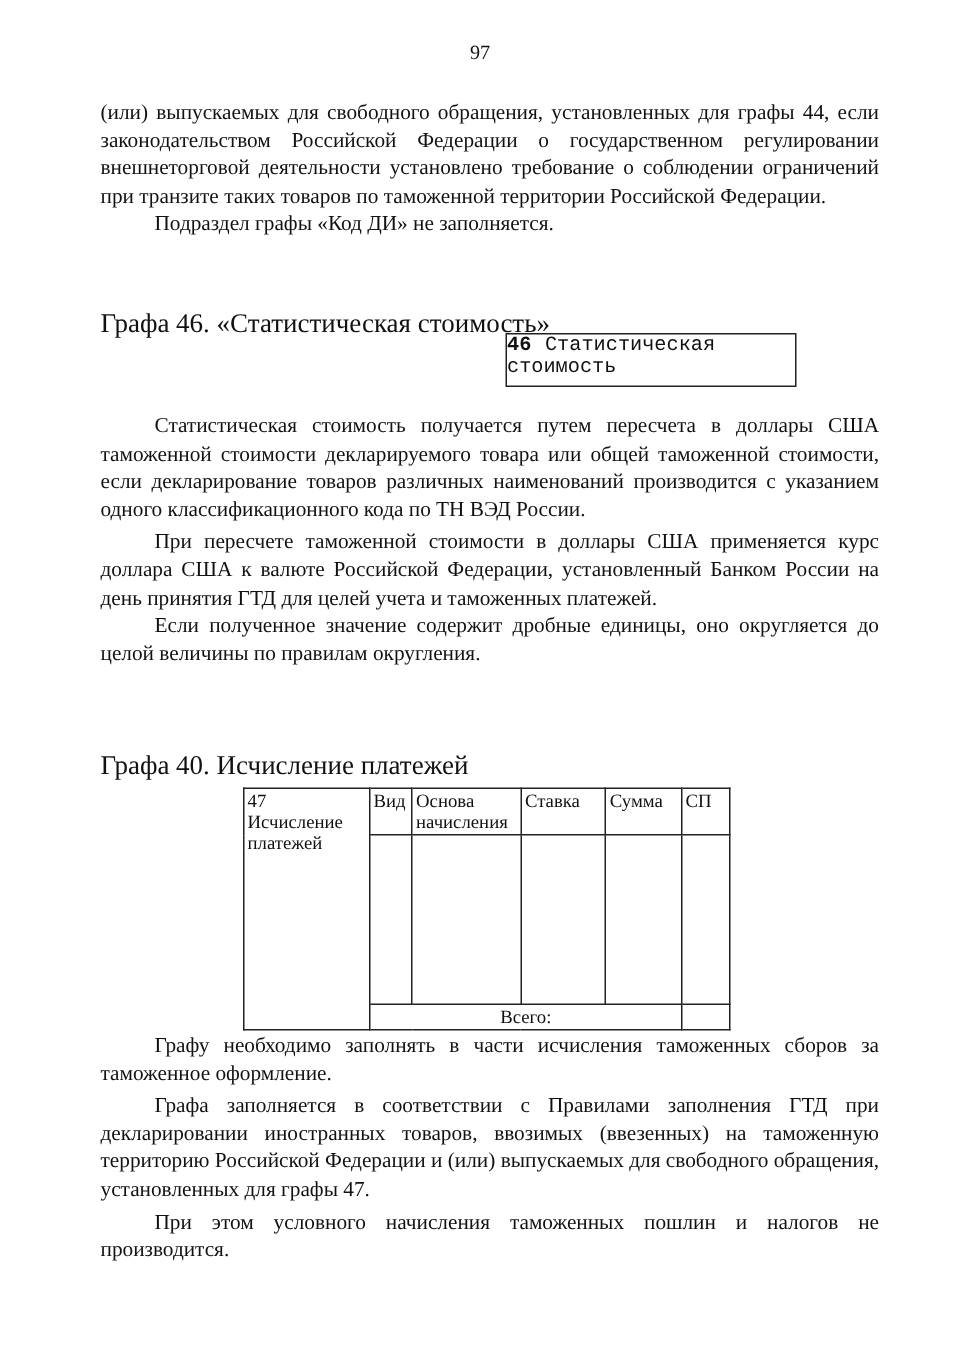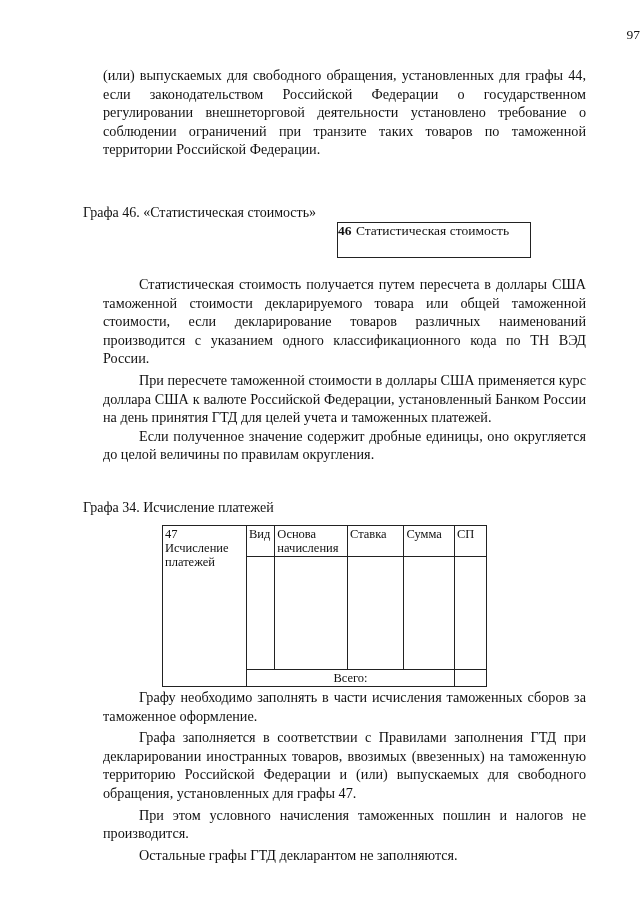--- a/index.html
+++ b/index.html
@@ -1,59 +1,60 @@
 <!DOCTYPE html>
 <html><head>
 <meta charset="utf-8">
 <style>
   html, body { margin: 0; padding: 0; background: #ffffff; }
   body { width: 640px; height: 900px; position: relative; overflow: hidden;
          font-family: "Liberation Serif", "DejaVu Serif", serif; color: #111; }
-  .page-num { position: absolute; top: 27px; left: 0; width: 640px; text-align: right; font-size: 13.5px; }
+  .page-num { position: absolute; top: 27px; left: 0; width: 640px; text-align: center; font-size: 13.5px; }
   .block { position: absolute; left: 67px; width: 519px; font-size: 14.2px; line-height: 18.6px; }
   .p { text-align: justify; text-align-last: auto; margin: 0; }
   .p.indent { text-indent: 36px; }
-  .p.last-left { text-align-last: left; margin-left: 36px; }
-  .heading { position: absolute; left: 83px; font-size: 14px; }
+  .p.last-left { text-align-last: left; }
+  .heading { position: absolute; left: 67px; font-size: 18px; }
   .box46 { position: absolute; left: 337px; top: 222px; width: 192px; height: 34px;
-           border: 1.5px solid #222; font-size: 13.5px; }
+           border: 1.5px solid #222; font-size: 13.5px; font-family: Liberation Mono, monospace; }
   .box46 .num { font-weight: bold; }
   .box46 span.lbl { padding-left: 1px; }
   table.t47 { position: absolute; left: 162px; top: 525px; width: 325px;
               border-collapse: collapse; font-size: 12.5px; line-height: 14px; }
   table.t47 td { border: 1.2px solid #222; vertical-align: top; padding: 1px 2px; }
   .c0 { width: 92px; }
   .c1 { width: 25px; } .c2 { width: 73px; } .c3 { width: 64px; } .c4 { width: 54px; } .c5 { width: 35px; }
   .hdr td { height: 28px; }
   .body-row td { height: 110px; }
   .tot-row td { height: 11px; text-align: center; padding: 0; }
 </style>
 </head>
 <body>
 
 <div class="page-num">97</div>
 
 <div class="block" style="top:66px;">
   <p class="p last-left">(или) выпускаемых для свободного обращения, установленных для графы 44, если законодательством Российской Федерации о государственном регулировании внешнеторговой деятельности установлено требование о соблюдении ограничений при транзите таких товаров по таможенной территории Российской Федерации.</p>
+  <p class="p indent last-left">Подраздел графы «Код ДИ» не заполняется.</p>
 </div>
 
 <div class="heading" style="top:205px;">Графа 46. «Статистическая стоимость»</div>
 
 <div class="box46">
   <span class="num">46</span>
   <span class="lbl">Статистическая стоимость</span>
 </div>
 
 <div class="block" style="top:275px;">
   <p class="p indent last-left">Статистическая стоимость получается путем пересчета в доллары США таможенной стоимости декларируемого товара или общей таможенной стоимости, если декларирование товаров различных наименований производится с указанием одного классификационного кода по ТН ВЭД России.</p>
   <p class="p indent last-left" style="margin-top:3px;">При пересчете таможенной стоимости в доллары США применяется курс доллара США к валюте Российской Федерации, установленный Банком России на день принятия ГТД для целей учета и таможенных платежей.</p>
   <p class="p indent last-left">Если полученное значение содержит дробные единицы, оно округляется до целой величины по правилам округления.</p>
 </div>
 
-<div class="heading" style="top:500px;">Графа 34. Исчисление платежей</div>
+<div class="heading" style="top:500px;">Графа 40. Исчисление платежей</div>
 
 <table class="t47">
   <tbody>
       <tr class="hdr">
     <td class="c0" rowspan="3">47 Исчисление платежей</td>
     <td class="c1">Вид</td>
     <td class="c2">Основа начисления</td>
     <td class="c3">Ставка</td>
     <td class="c4">Сумма</td>
     <td class="c5">СП</td>
@@ -69,14 +70,13 @@
     <td colspan="4">Всего:</td>
     <td></td>
   </tr>
 </tbody>
   </table>
 
 <div class="block" style="top:688px;">
   <p class="p indent last-left">Графу необходимо заполнять в части исчисления таможенных сборов за таможенное оформление.</p>
   <p class="p indent last-left" style="margin-top:3px;">Графа заполняется в соответствии с Правилами заполнения ГТД при декларировании иностранных товаров, ввозимых (ввезенных) на таможенную территорию Российской Федерации и (или) выпускаемых для свободного обращения, установленных для графы 47.</p>
   <p class="p indent last-left" style="margin-top:3px;">При этом условного начисления таможенных пошлин и налогов не производится.</p>
-  <p class="p indent last-left" style="margin-top:3px;">Остальные графы ГТД декларантом не заполняются.</p>
 </div>
 
 </body></html>

